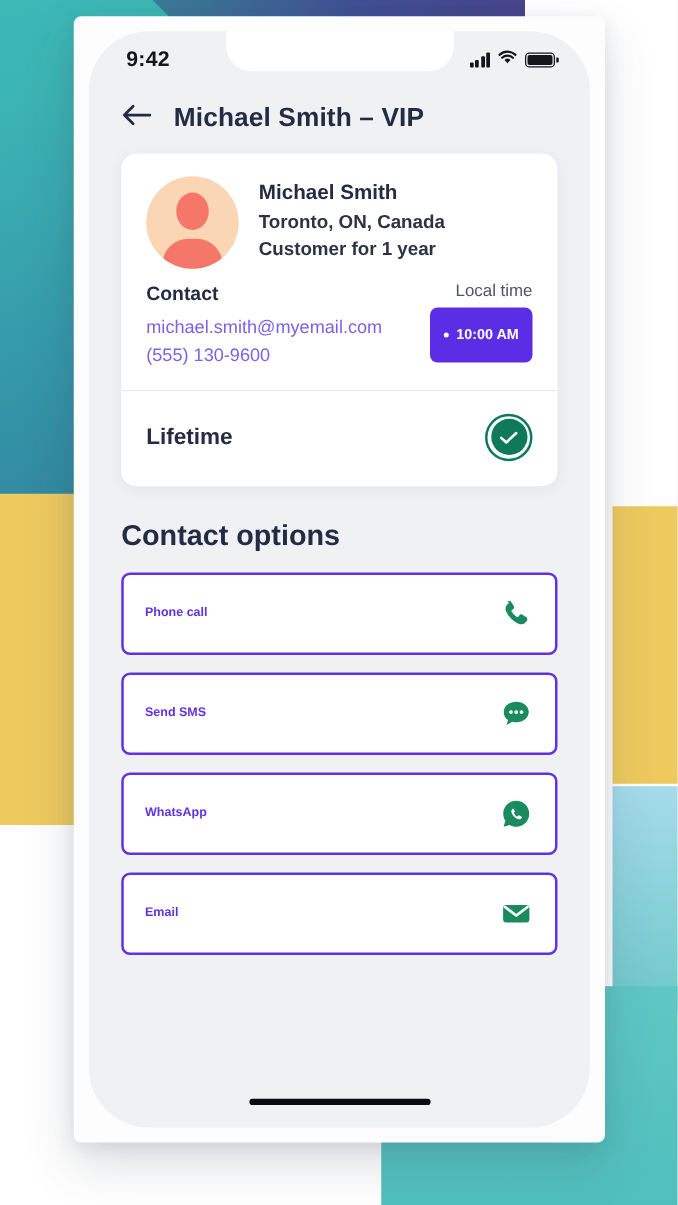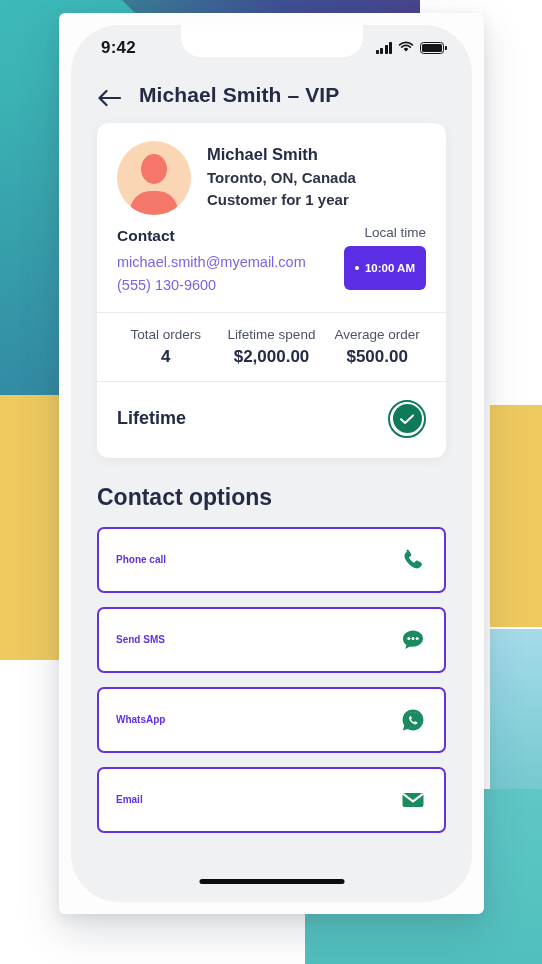--- a/index.html
+++ b/index.html
@@ -113,21 +113,21 @@
     border-radius: 3.5px; position: relative; padding: 1.4px;
   }
   .battery::after {
     content: ""; position: absolute; right: -3.6px; top: 3.4px;
     width: 2px; height: 4px; background: #14161c; border-radius: 0 1px 1px 0;
   }
   .battery span { display: block; height: 100%; width: 100%; background: #14161c; border-radius: 1.6px; }
 
   
   .app-header {
-    display: flex; align-items: flex-end; gap: 18px;
+    display: flex; align-items: flex-start; gap: 18px;
     padding: 12px 26px 16px 26px;
   }
   .back-arrow { cursor: pointer; line-height: 0; }
   .page-title {
     font-size: 21px; font-weight: bold; color: #232b45;
     letter-spacing: .1px;
   }
 
   
   .card {
@@ -309,34 +309,20 @@
           <div class="localtime">
             <div class="localtime-label">Local time</div>
             <div class="time-badge">
               <span class="dot"></span>
               <span>10:00 AM</span>
             </div>
           </div>
         </div>
       </div>
 
-      <div class="stats">
-        <div class="stat">
-          <div class="stat-label">Total orders</div>
-          <div class="stat-value">4</div>
-        </div>
-        <div class="stat">
-          <div class="stat-label">Lifetime spend</div>
-          <div class="stat-value">$2,000.00</div>
-        </div>
-        <div class="stat">
-          <div class="stat-label">Average order</div>
-          <div class="stat-value">$500.00</div>
-        </div>
-      </div>
 
       <div class="contacted-row">
         <div class="contacted-label">Lifetime</div>
         <div class="check-badge">
           <span class="inner">
             <svg width="16" height="12" viewBox="0 0 16 12">
               <path d="M2 6.3 L6 10 L14 2.4" stroke="#ffffff" stroke-width="2" fill="none" stroke-linecap="round" stroke-linejoin="round"></path>
             </svg>
           </span>
         </div>

